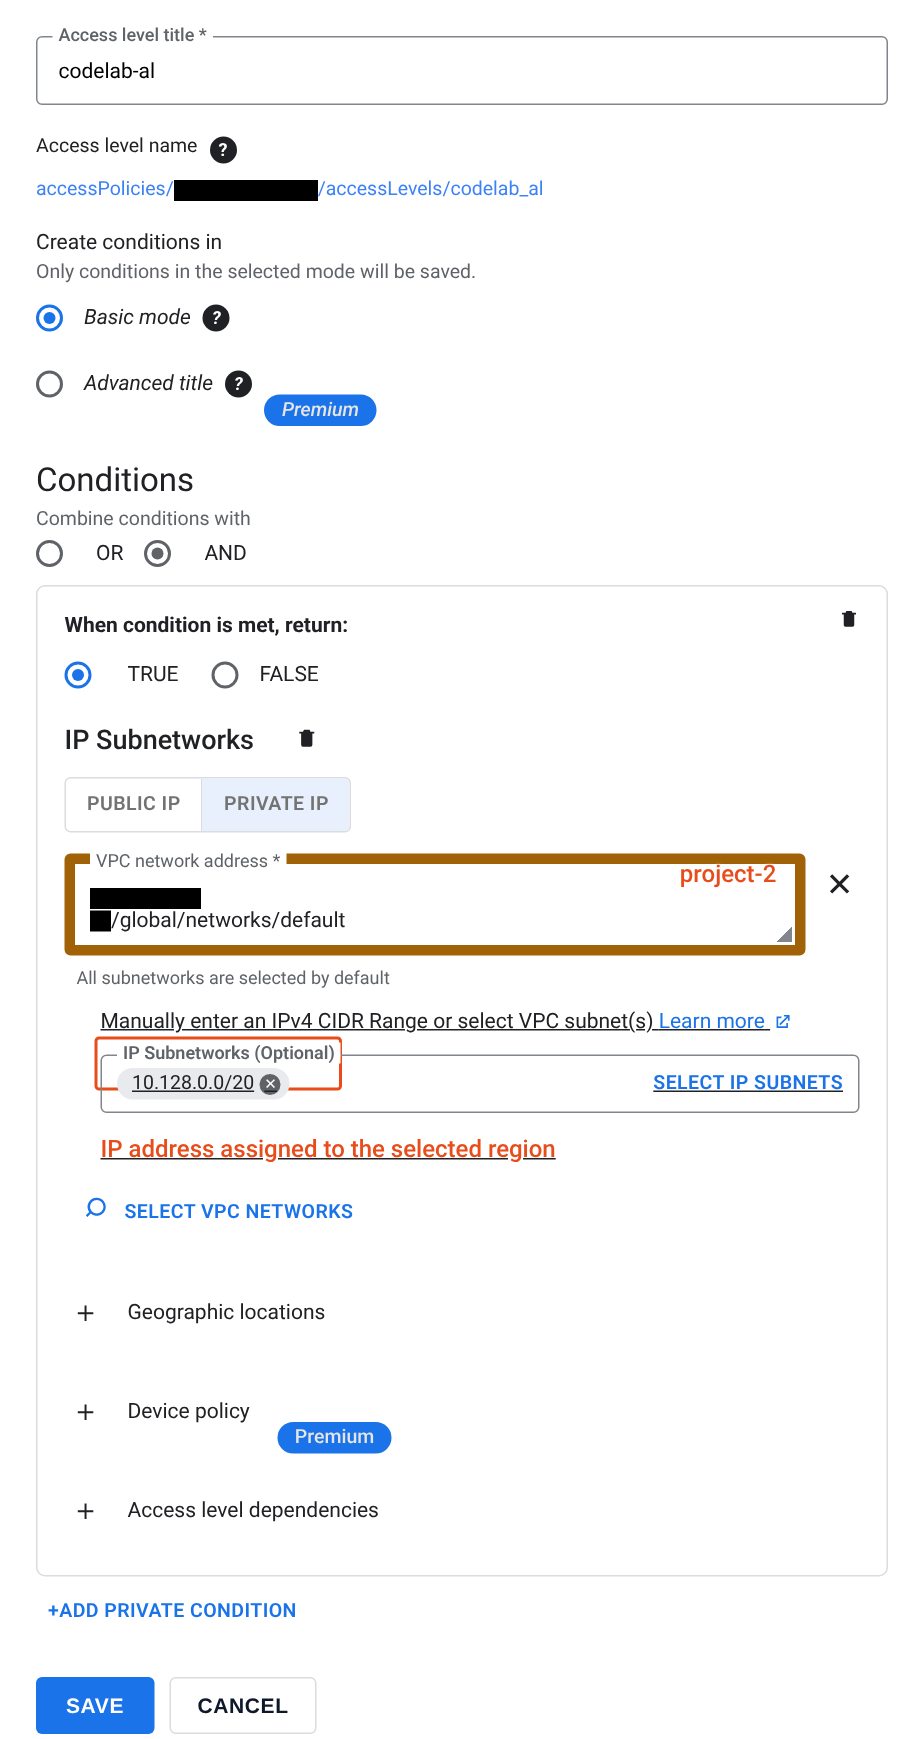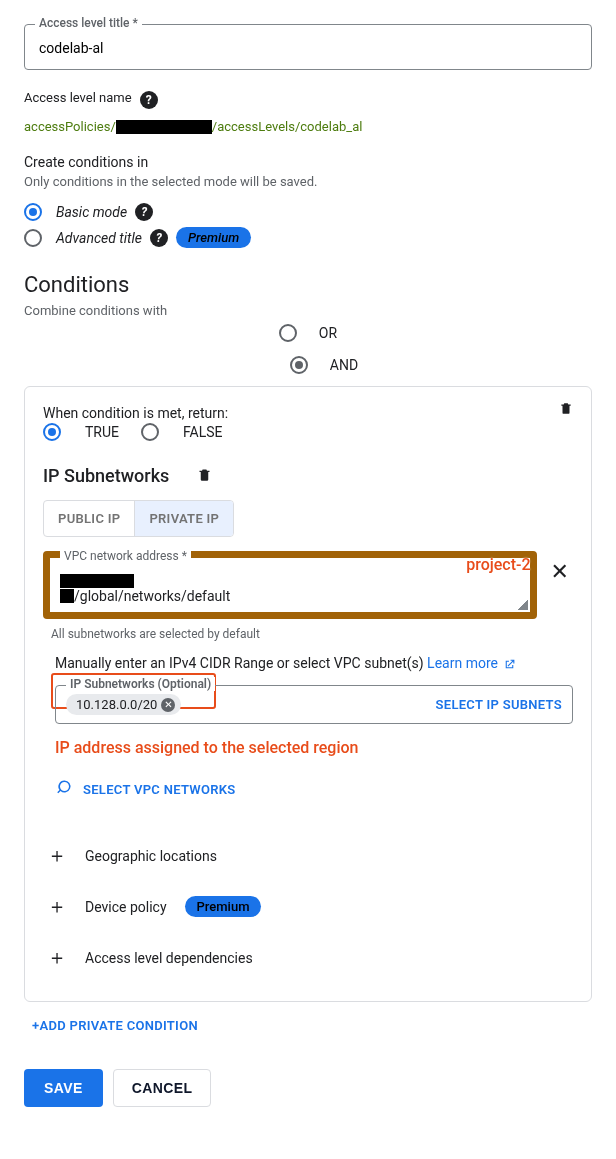--- a/index.html
+++ b/index.html
@@ -54,59 +54,60 @@
     border-radius: 50%;
     background: #202124;
     color: #fff;
     font-size: 12px;
     font-weight: bold;
     display: inline-flex;
     align-items: center; justify-content: center;
     margin-left: 8px;
   }
   .redacted { background: #000; color: #000; display: inline-block; }
-  .access-name-line { display: flex; align-items: center; font-size: 13px; color: #4d7c0f; margin-top: 10px; margin-bottom: 20px; flex-wrap: wrap; }
+  .access-name-line { display: flex; align-items: center; font-size: 13px; color: #3b82f6; margin-top: 10px; margin-bottom: 20px; flex-wrap: wrap; }
   .radio-row { display: flex; align-items: center; margin: 6px 0; }
   .radio {
     width: 18px; height: 18px; border: 2px solid #5f6368;
     border-radius: 50%; margin-right: 14px; position: relative;
     flex-shrink: 0;
   }
   .radio.selected { border-color: #1a73e8; }
   .radio.selected::after {
     content: ""; position: absolute; width: 8px; height: 8px;
     background: #1a73e8; border-radius: 50%;
     top: 3px; left: 3px;
   }
   .radio.greyselected { border-color: #5f6368; }
   .radio.greyselected::after {
     content: ""; position: absolute; width: 8px; height: 8px;
     background: #5f6368; border-radius: 50%;
     top: 3px; left: 3px;
   }
   .pill {
-    background: #1a73e8; color: #000000;
+    background: #1a73e8; color: #e5e5e5;
     border-radius: 14px; padding: 3px 12px;
     font-size: 13px; margin-left: 8px;
     font-weight: 500;
+    margin-top: 36px;
   }
   h2 { font-size: 22px; font-weight: 400; margin: 24px 0 6px; }
   h3 { font-size: 18px; font-weight: 500; margin: 0; display: inline-block; }
   .card {
     border: 1px solid #dadce0;
     border-radius: 6px;
     padding: 18px;
     margin-top: 12px;
     position: relative;
   }
   .trash-top { position: absolute; top: 14px; right: 18px; }
   .trash-icon {
     width: 14px; display: block;
   }
-  .condition-title { font-weight: 400; font-size: 14px; margin-bottom: 2px; }
+  .condition-title { font-weight: 700; font-size: 14px; margin-bottom: 16px; }
   .tabs { display: flex; border: 1px solid #dadce0; border-radius: 4px; overflow: hidden; width: fit-content; margin: 14px 0; }
   .tab {
     padding: 10px 14px;
     font-size: 13px;
     font-weight: 600;
     color: #737373;
     letter-spacing: 0.3px;
     cursor: pointer;
     border-right: 1px solid #dadce0;
   }
@@ -192,21 +193,21 @@
     font-weight: 600; letter-spacing: 0.4px;
     cursor: pointer;
   }
   .mag-icon svg { width: 18px; height: 18px; }
   .textarea-resize {
     position: absolute; bottom: 2px; right: 2px;
     width: 10px; height: 10px;
     background: linear-gradient(135deg, transparent 50%, #80868b 50%);
   }
   .ext-icon { margin-left: 2px; vertical-align: middle; }
-  .subnet-inner { margin-left: 12px; }
+  .subnet-inner { margin-left: 24px; text-decoration: underline; }
 </style>
 </head>
 <body>
 
 
 
 
 <div class="field-outline">
   <span class="floating-label">Access level title *</span>
   <input type="text" value="codelab-al" style="">
@@ -238,46 +239,46 @@
     <span class="radio"></span>
     <span>Advanced title</span>
     <span class="help-icon">?</span>
     <span class="pill">Premium</span>
   </div>
 </div>
 
 
 <h2>Conditions</h2>
 <div class="hint">Combine conditions with</div>
-<div class="row" style="gap:14px; margin-top:6px;flex-direction:column;">
+<div class="row" style="gap:14px; margin-top:6px;">
   <div class="row" style="gap:8px;">
     <span class="radio"></span>
     <span>OR</span>
   </div>
-  <div class="row" style="gap:8px;margin-left:32px;">
+  <div class="row" style="gap:8px;">
     <span class="radio greyselected"></span>
     <span>AND</span>
   </div>
 </div>
 
 
 <div class="card">
   <div class="trash-top">
     <svg class="trash-icon" viewBox="0 0 24 24">
         <path fill="#202124" d="M6 7h12v13a2 2 0 0 1-2 2H8a2 2 0 0 1-2-2V7zm3-3h6l1 2h4v2H4V6h4l1-2z"></path>
       </svg>
   </div>
 
   <div class="condition-title">When condition is met, return:</div>
   <div class="row" style="gap:22px;">
     <div class="row" style="gap:10px;">
       <span class="radio selected"></span>
       <span>TRUE</span>
     </div>
-    <div class="row" style="gap:10px;">
+    <div class="row" style="">
       <span class="radio"></span>
       <span>FALSE</span>
     </div>
   </div>
 
   <div class="row" style="margin-top:24px; gap:28px;">
     <h3>IP Subnetworks</h3>
     <span>
       <svg width="15" viewBox="0 0 24 24">
           <path fill="#202124" d="M6 7h12v13a2 2 0 0 1-2 2H8a2 2 0 0 1-2-2V7zm3-3h6l1 2h4v2H4V6h4l1-2z"></path>
@@ -296,21 +297,21 @@
         <span class="floating-label">VPC network address *</span>
         <div style="display:flex; align-items:center; flex-wrap:wrap;">
           <span class="redacted" style="width:74px; height:14px;">&nbsp;</span>
         </div>
         <div style="display:flex; align-items:center;">
           <span class="redacted" style="width:14px; height:14px;">&nbsp;</span>
           <span>/global/networks/default</span>
         </div>
         <div class="textarea-resize"></div>
       </div>
-      <span class="annotation-text" style="position:absolute; top:4px; right:6px;">project-2</span>
+      <span class="annotation-text" style="position:absolute; top:4px; right:19px;">project-2</span>
     </div>
     <span class="close-x">✕</span>
   </div>
 
   <div class="small-hint">All subnetworks are selected by default</div>
 
   <div class="subnet-inner">
     <div style="font-size:14px; margin-bottom:14px;">
       <span>Manually enter an IPv4 CIDR Range or select VPC subnet(s) </span>
       <a class="learn-link">

